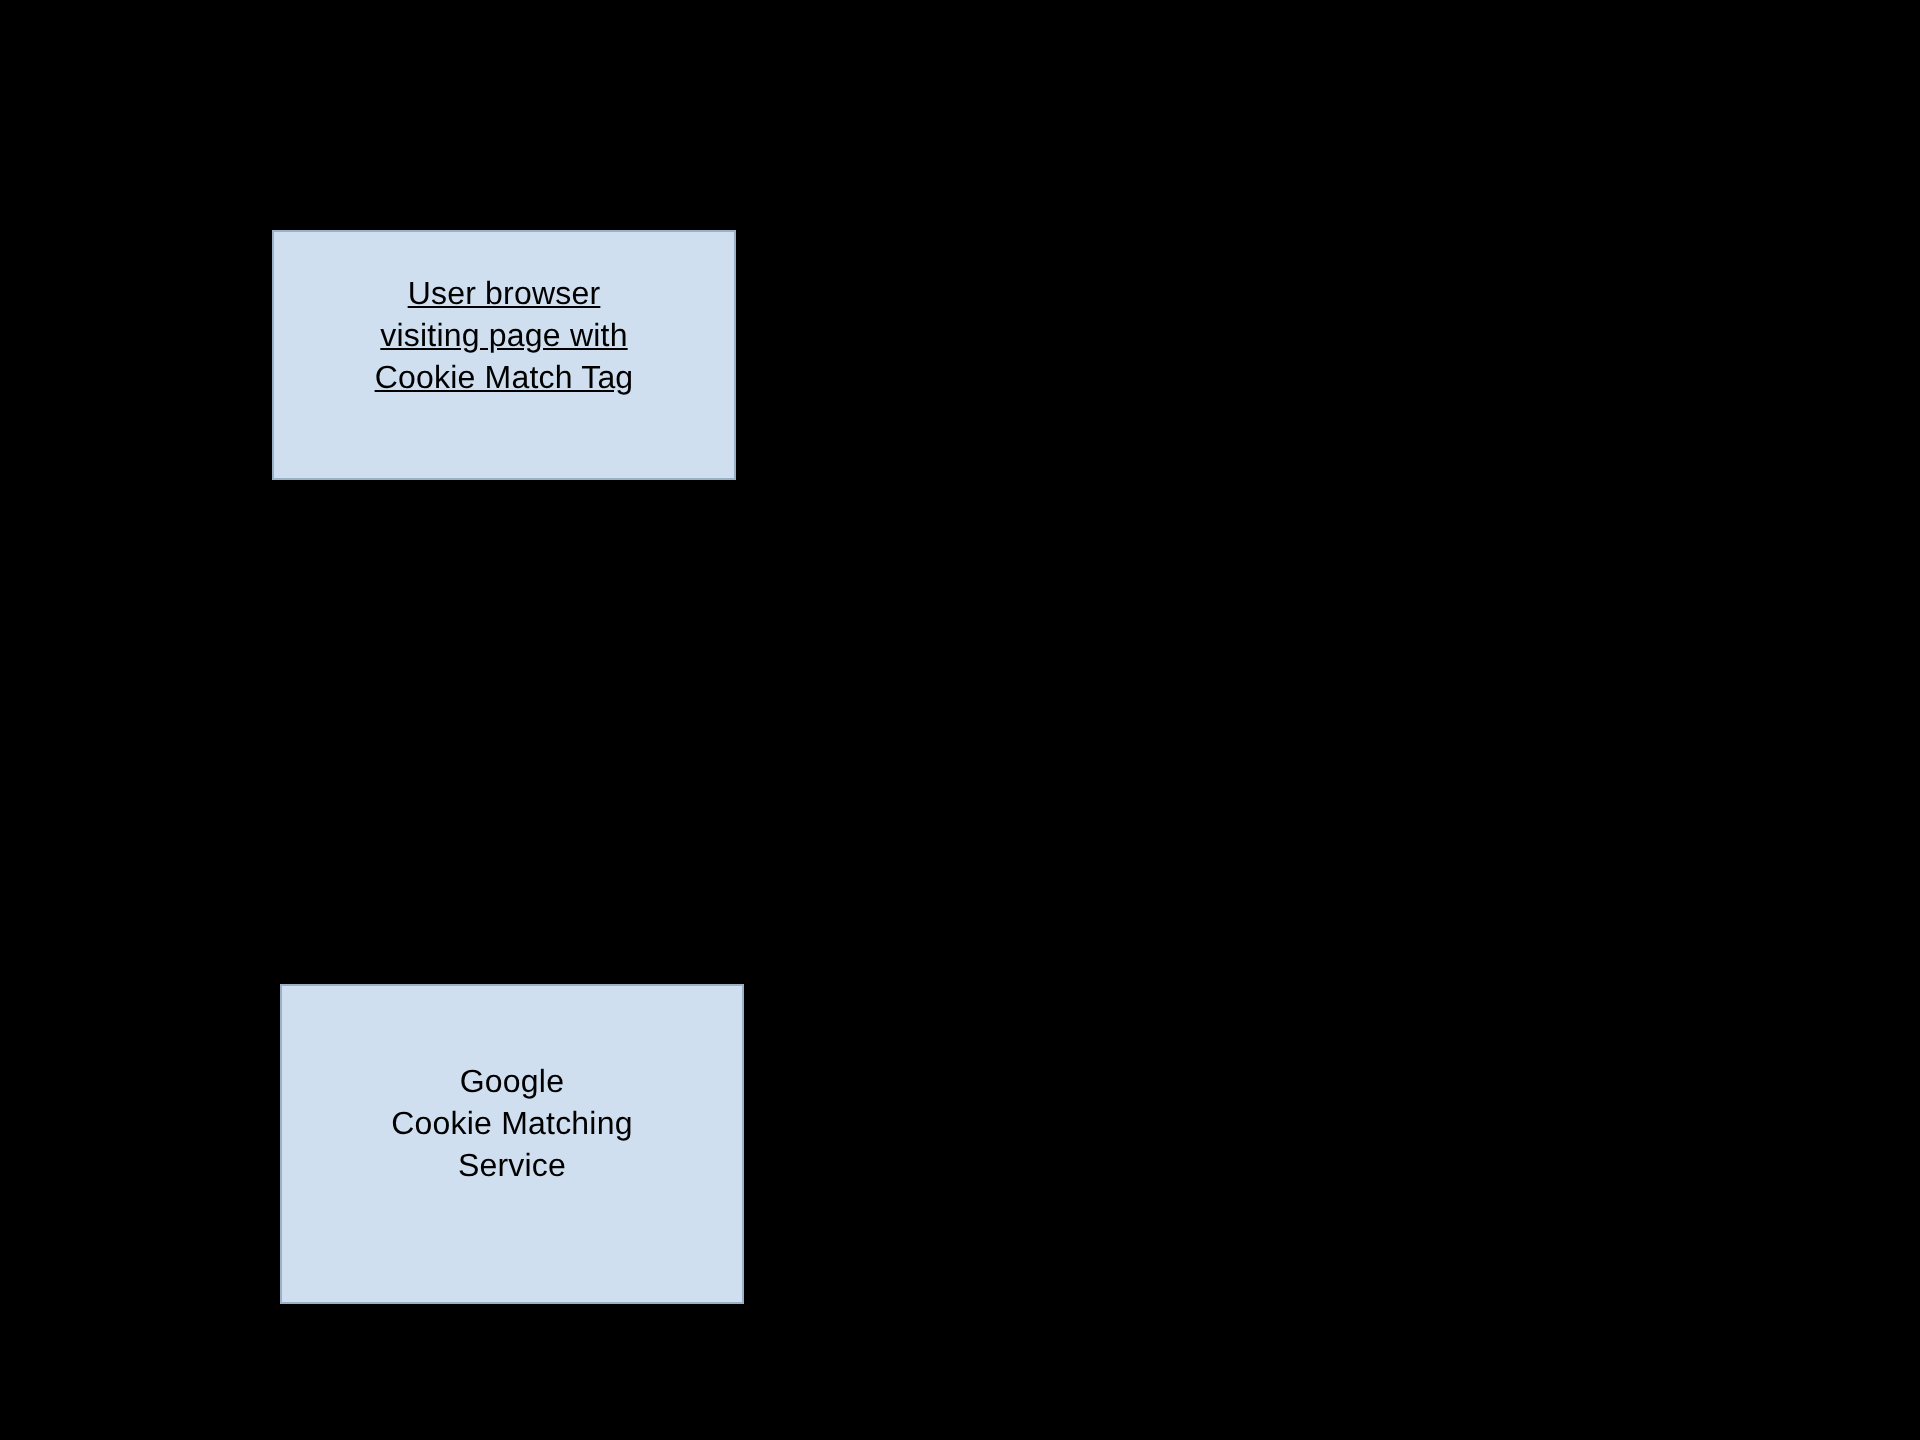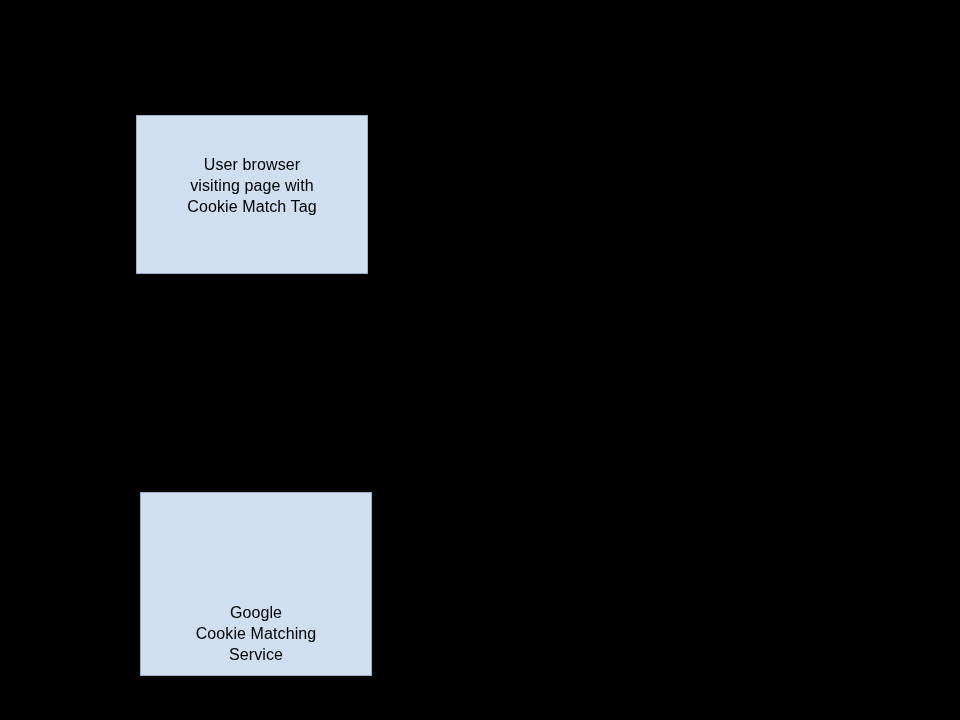--- a/index.html
+++ b/index.html
@@ -38,40 +38,40 @@
     line-height: 21px;
     letter-spacing: 0.1px;
     white-space: pre-line;
     padding: 0 6px;
   }
   
   #node-user-browser {
     left: 136px;
     top: 115px;
     width: 232px;
-    height: 159px;
+    height: 125px;
+    text-decoration: underline;
   }
   #node-user-browser .node-label {
     transform: translateY(-9px);
   }
   #node-buyers-service {
     left: 697px;
     top: 115px;
     width: 231px;
     height: 161px;
   }
   #node-buyers-service .node-label {
     transform: translateY(-7px);
   }
   #node-google-cms {
     left: 140px;
     top: 492px;
     width: 232px;
-    height: 184px;
-    align-items: flex-end;
+    height: 160px;
   }
   #node-google-cms .node-label {
     transform: translateY(-10px);
   }
   
   #connector-layer {
     position: absolute;
     left: 0;
     top: 0;
     width: 960px;

